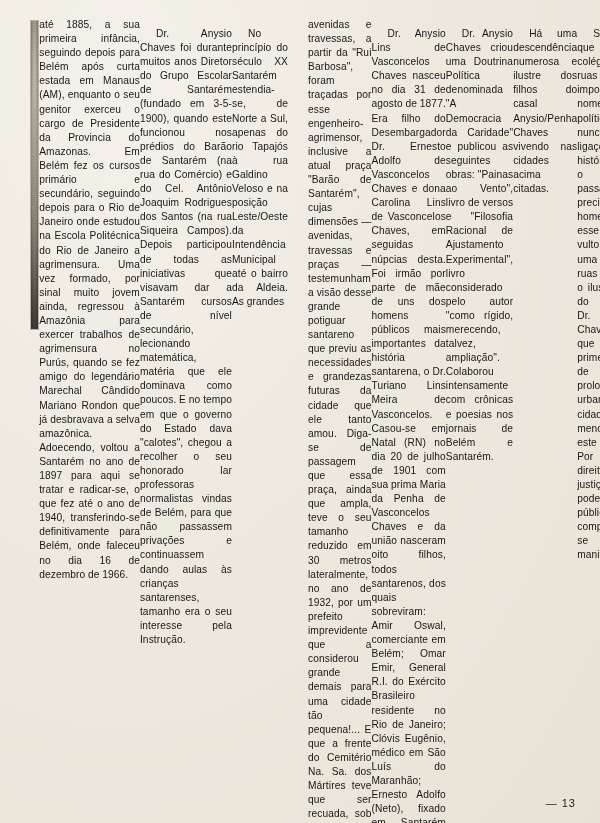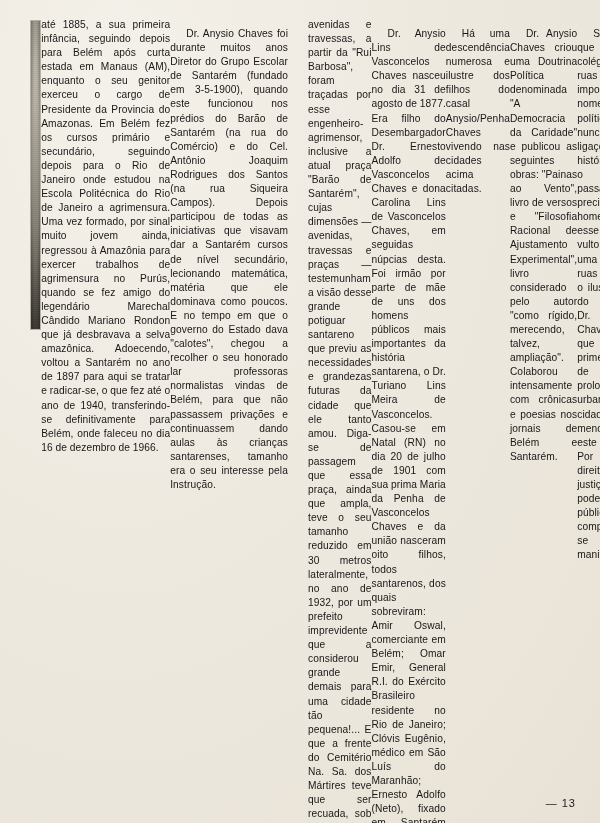--- a/index.html
+++ b/index.html
@@ -175,27 +175,28 @@
           <div class="ph-ear-r"></div>
           <div class="ph-head"></div>
           <div class="ph-hair"></div>
           <div class="ph-vignette"></div>
           <div class="ph-grain"></div>
         </div>
       </div>
 
       <p class="body noindent">até 1885, a sua primeira infância, seguindo depois para Belém após curta estada em Manaus (AM), enquanto o seu genitor exerceu o cargo de Presidente da Provincia do Amazonas. Em Belém fez os cursos primário e secundário, seguindo depois para o Rio de Janeiro onde estudou na Escola Politécnica do Rio de Janeiro a agrimensura. Uma vez formado, por sinal muito jovem ainda, regressou à Amazônia para exercer trabalhos de agrimensura no Purús, quando se fez amigo do legendário Marechal Cândido Mariano Rondon que já desbravava a selva amazônica. Adoecendo, voltou a Santarém no ano de 1897 para aqui se tratar e radicar-se, o que fez até o ano de 1940, transferindo-se definitivamente para Belém, onde faleceu no dia 16 de dezembro de 1966.</p>
       <p class="body">Dr. Anysio Chaves foi durante muitos anos Diretor do Grupo Escolar de Santarém (fundado em 3-5-1900), quando este funcionou nos prédios do Barão de Santarém (na rua do Comércio) e do Cel. Antônio Joaquim Rodrigues dos Santos (na rua Siqueira Campos). Depois participou de todas as iniciativas que visavam dar a Santarém cursos de nível secundário, lecionando matemática, matéria que ele dominava como poucos. E no tempo em que o governo do Estado dava "calotes", chegou a recolher o seu honorado lar professoras normalistas vindas de Belém, para que não passassem privações e continuassem dando aulas às crianças santarenses, tamanho era o seu interesse pela Instrução.</p>
+      <p class="body">No princípio do século XX Santarém estendia-se, de Norte a Sul, apenas do rio Tapajós à rua Galdino Veloso e na posição Leste/Oeste da Intendência Municipal até o bairro da Aldeia. As grandes</p>
     </div>
 
     <div class="col">
       <p class="body noindent">avenidas e travessas, a partir da "Rui Barbosa", foram traçadas por esse engenheiro-agrimensor, inclusive a atual praça "Barão de Santarém", cujas dimensões — avenidas, travessas e praças — testemunham a visão desse grande potiguar santareno que previu as necessidades e grandezas futuras da cidade que ele tanto amou. Diga-se de passagem que essa praça, ainda que ampla, teve o seu tamanho reduzido em 30 metros lateralmente, no ano de 1932, por um prefeito imprevidente que a considerou grande demais para uma cidade tão pequena!... E que a frente do Cemitério Na. Sa. dos Mártires teve que ser recuada, sob protestos da população, para dar a largura desejada à Av. São Sebastião.</p>
       <p class="body">Dr. Anysio Lins de Vasconcelos Chaves nasceu no dia 31 de agosto de 1877. Era filho do Desembargador Dr. Ernesto Adolfo de Vasconcelos Chaves e dona Carolina Lins de Vasconcelos Chaves, em seguidas núpcias desta. Foi irmão por parte de mãe de uns dos homens públicos mais importantes da história santarena, o Dr. Turiano Lins Meira de Vasconcelos. Casou-se em Natal (RN) no dia 20 de julho de 1901 com sua prima Maria da Penha de Vasconcelos Chaves e da união nasceram oito filhos, todos santarenos, dos quais sobreviram: Amir Oswal, comerciante em Belém; Omar Emir, General R.I. do Exército Brasileiro residente no Rio de Janeiro; Clóvis Eugênio, médico em São Luís do Maranhão; Ernesto Adolfo (Neto), fixado em Santarém que ajuda a crescer e Altair Cândida, solteira, residente no Rio de Janeiro.</p>
+      <p class="body">Dr. Anysio Chaves criou uma Doutrina Política denominada "A Democracia da Caridade" e publicou as seguintes obras: "Painas ao Vento", livro de versos e "Filosofia Racional de Ajustamento Experimental", livro considerado pelo autor "como rígido, merecendo, talvez, ampliação". Colaborou intensamente com crônicas e poesias nos jornais de Belém e Santarém.</p>
       <p class="body">Há uma descendência numerosa e ilustre dos filhos do casal Anysio/Penha Chaves vivendo nas cidades acima citadas.</p>
-      <p class="body">Dr. Anysio Chaves criou uma Doutrina Política denominada "A Democracia da Caridade" e publicou as seguintes obras: "Painas ao Vento", livro de versos e "Filosofia Racional de Ajustamento Experimental", livro considerado pelo autor "como rígido, merecendo, talvez, ampliação". Colaborou intensamente com crônicas e poesias nos jornais de Belém e Santarém.</p>
       <p class="body">Santarém, que já deu a colégios e ruas importantes nomes de políticos que nunca tiveram ligações históricas com o seu passado, precisa homenagear esse grande vulto, dando a uma de suas ruas ou praças o ilustre nome do saudoso Dr. Anysio Chaves, ele que traçou o primeiro plano de prolongamento urbanístico da cidade. Ao menos por este motivo. Por ser de direito e de justiça. Que os poderes públicos competentes se manifestem.</p>
       <p class="body date-line">Santarém-Pa., 19 de setembro de 1969</p>
     </div>
 
   </div>
 
   <div class="folio">
     <span class="dash">—</span><span>13</span>
   </div>
 </div>

